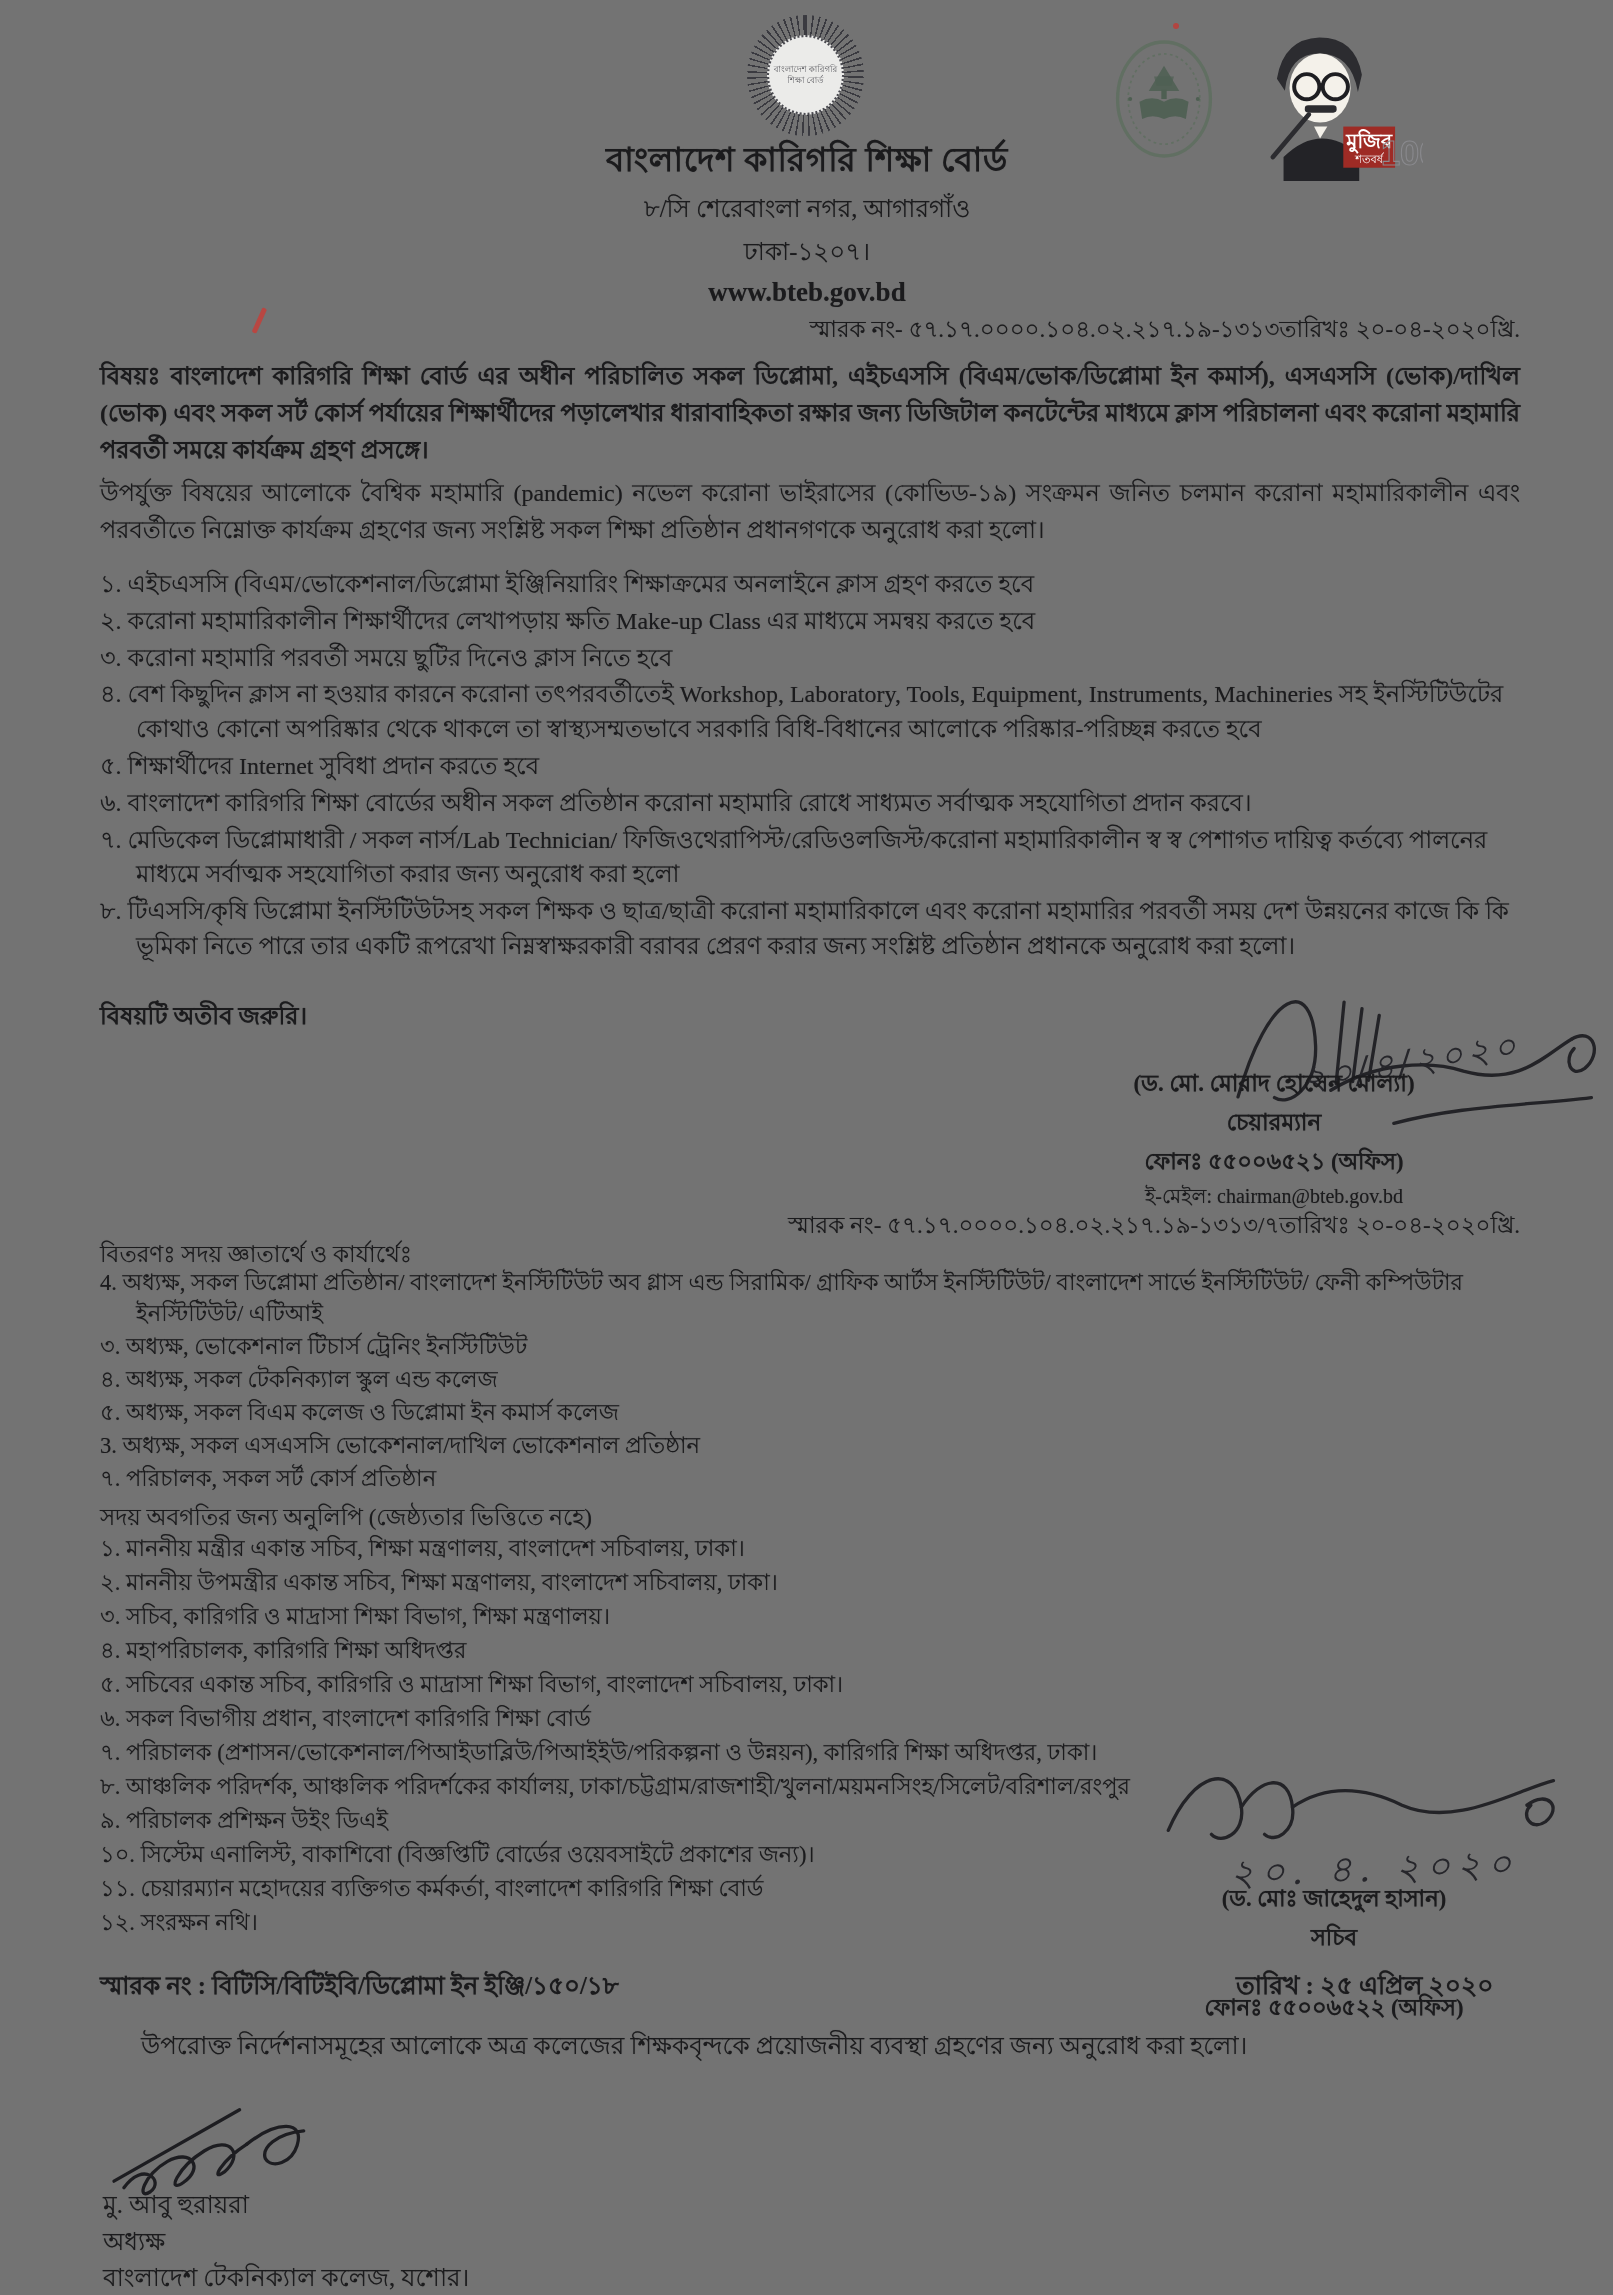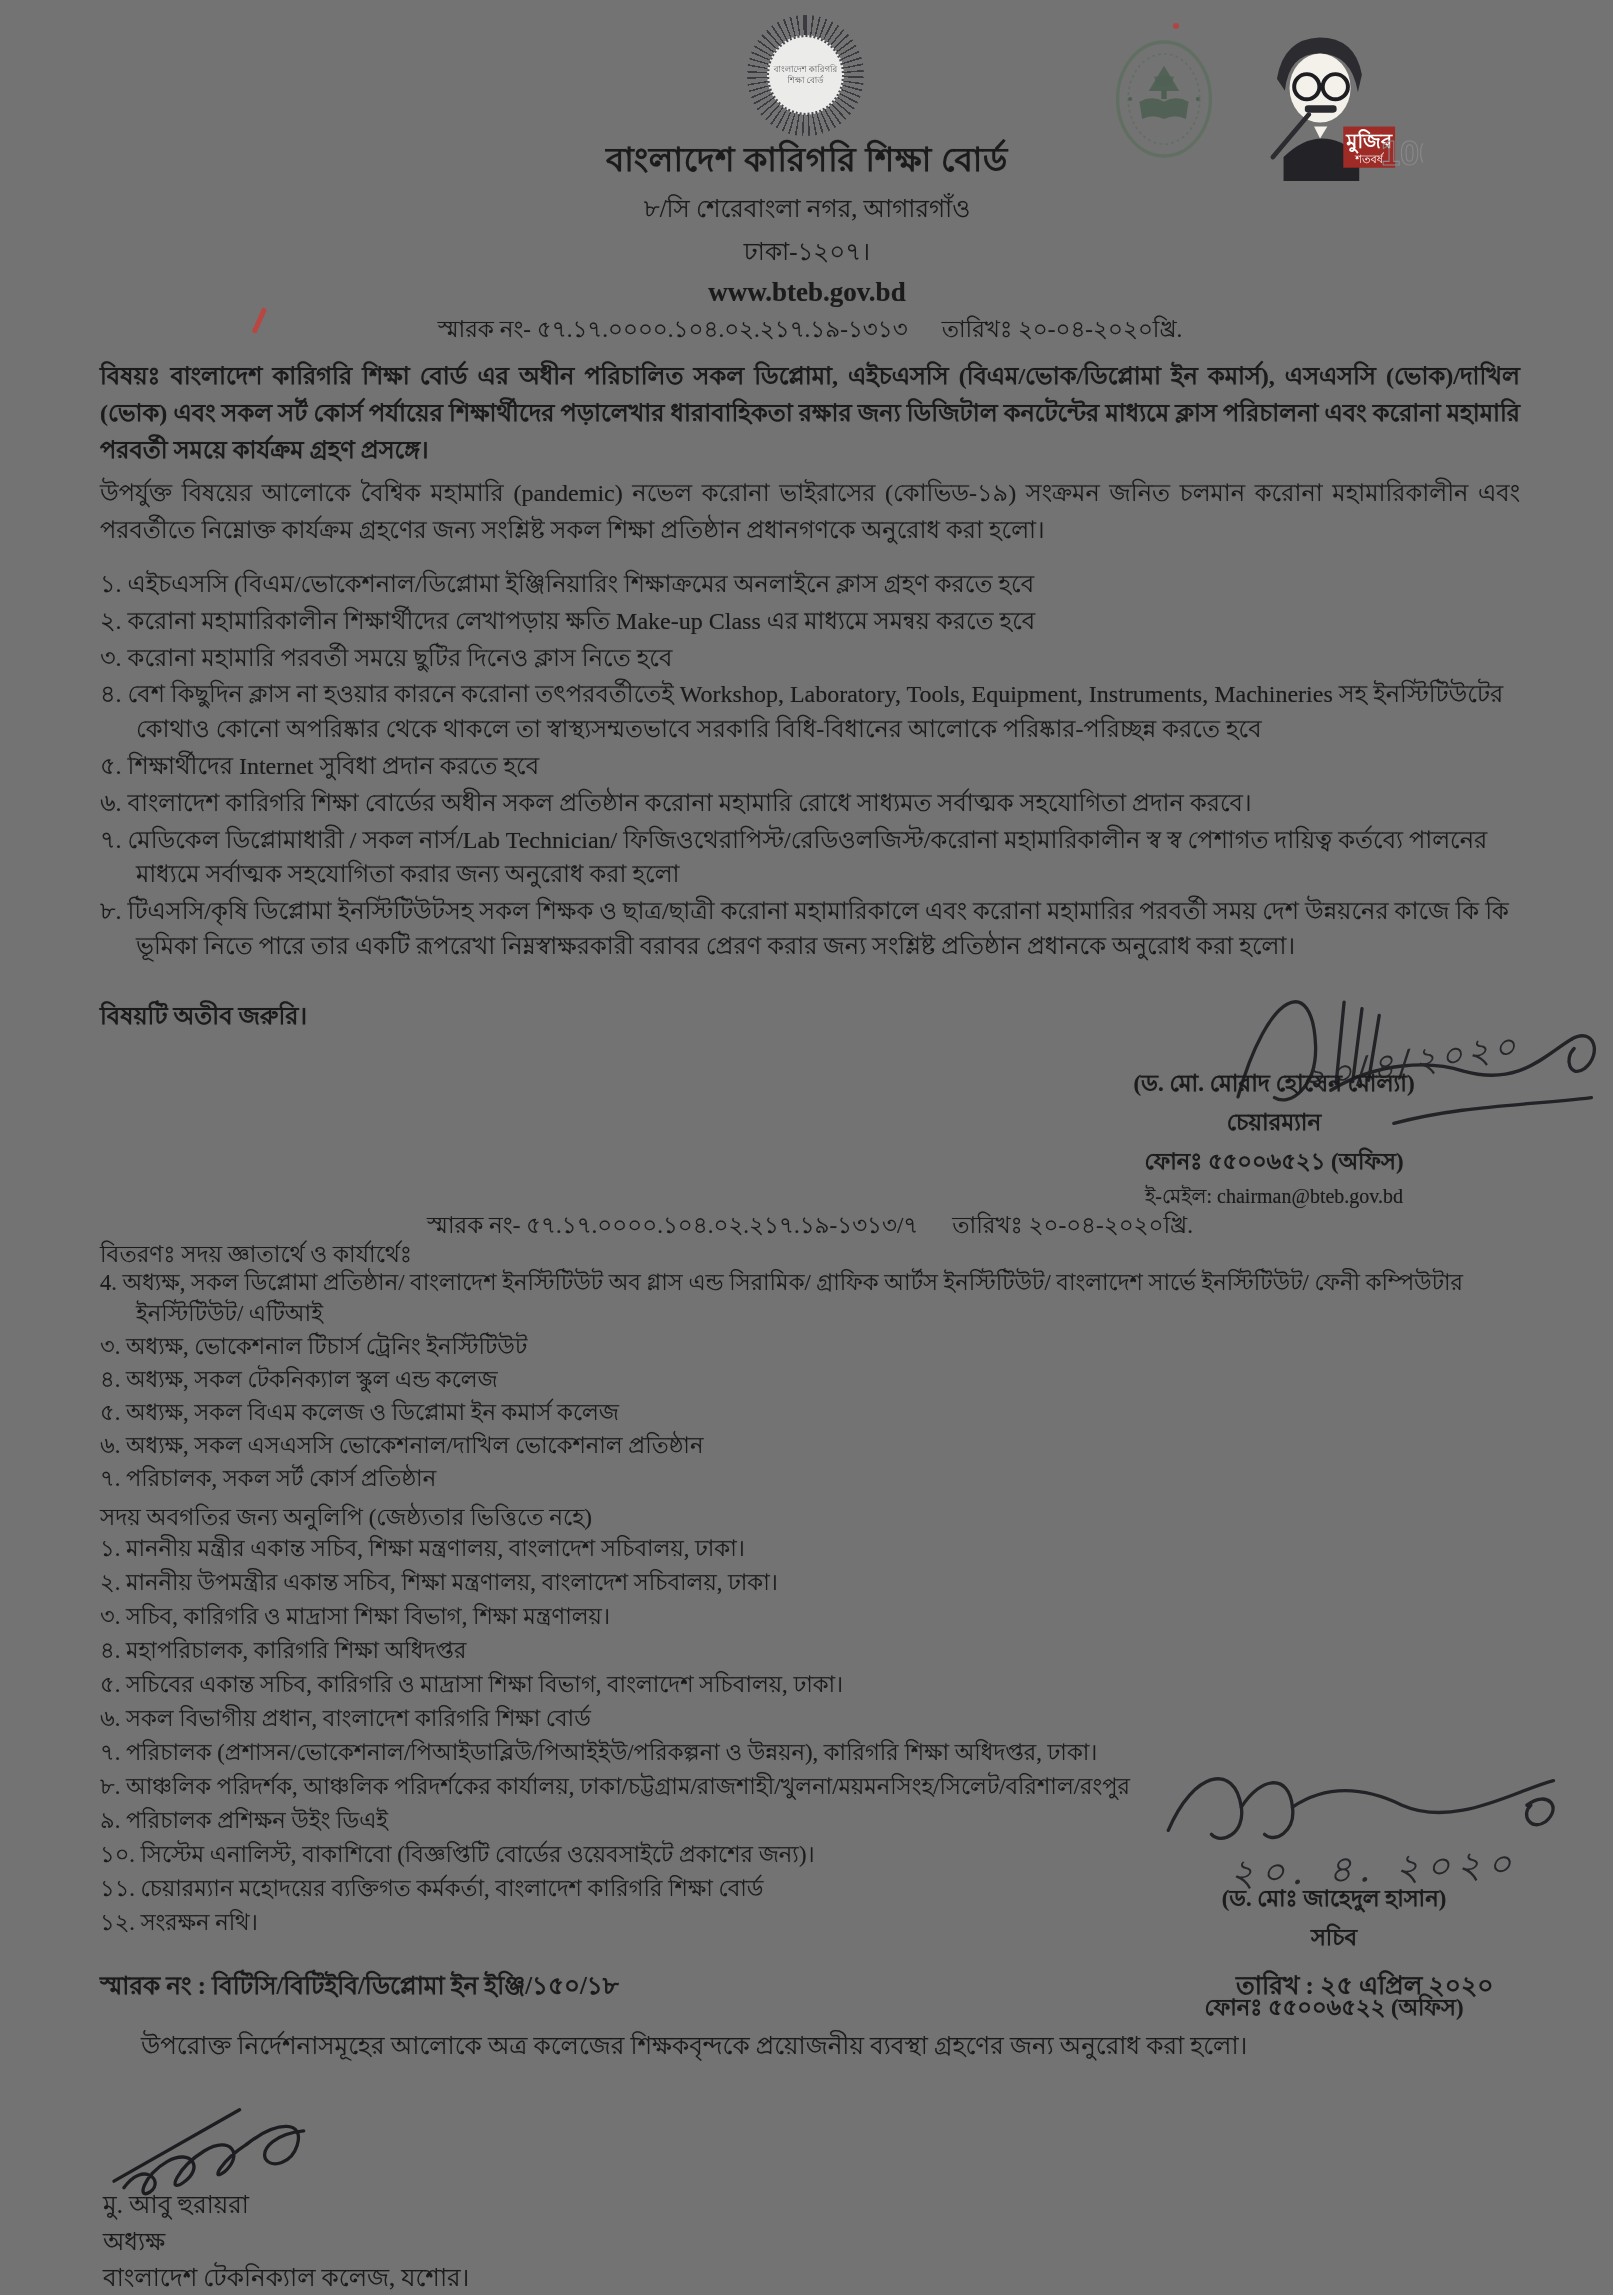--- a/index.html
+++ b/index.html
@@ -5,21 +5,21 @@
   html,body{margin:0;padding:0;background:#e8e8e6;}
   .page{
     position:relative; width:1614px; height:2295px; margin:0 auto;
     background:#737373; color:#1b1b1d; overflow:hidden;
     font-family:"Liberation Serif","DejaVu Serif",serif;
     font-size:24px; line-height:1.45;
   }
   .abs{position:absolute;}
   .fuzzy{text-shadow:0 0 0.7px rgba(20,20,20,.45);}
   .center{text-align:center;}
-  .row{display:flex; justify-content:center; align-items:baseline;gap:34px;}
+  .row{display:flex; justify-content:flex-end; align-items:baseline;}
 
   
   .org-name{top:137px; left:0; width:100%; font-size:33px; font-weight:700; letter-spacing:0.7px;}
   .org-addr{top:191px; left:0; width:100%; font-size:24.6px;}
   .org-city{top:234px; left:0; width:100%; font-size:24.6px;}
   .org-site{top:273px; left:0; width:100%; font-size:27px; font-weight:700;}
 
   
   .seal{
     top:14.6px; left:747px; width:117px; height:121px; border-radius:50%;
@@ -193,21 +193,21 @@
     <span class="fuzzy">স্মারক নং- ৫৭.১৭.০০০০.১০৪.০২.২১৭.১৯-১৩১৩/৭</span>
     <span class="fuzzy">তারিখঃ ২০-০৪-২০২০খ্রি.</span>
   </div>
 
   <div class="abs dist-head fuzzy">বিতরণঃ সদয় জ্ঞাতার্থে ও কার্যার্থেঃ</div>
   <div class="abs dist-list fuzzy">
       <div class="doc-li">4. অধ্যক্ষ, সকল ডিপ্লোমা প্রতিষ্ঠান/ বাংলাদেশ ইনস্টিটিউট অব গ্লাস এন্ড সিরামিক/ গ্রাফিক আর্টস ইনস্টিটিউট/ বাংলাদেশ সার্ভে ইনস্টিটিউট/ ফেনী কম্পিউটার ইনস্টিটিউট/ এটিআই</div>
       <div class="doc-li">৩. অধ্যক্ষ, ভোকেশনাল টিচার্স ট্রেনিং ইনস্টিটিউট</div>
       <div class="doc-li">৪. অধ্যক্ষ, সকল টেকনিক্যাল স্কুল এন্ড কলেজ</div>
       <div class="doc-li">৫. অধ্যক্ষ, সকল বিএম কলেজ ও ডিপ্লোমা ইন কমার্স কলেজ</div>
-      <div class="doc-li">৬. অধ্যক্ষ, সকল এসএসসি ভোকেশনাল/দাখিল ভোকেশনাল প্রতিষ্ঠান</div>
+      <div class="doc-li">3. অধ্যক্ষ, সকল এসএসসি ভোকেশনাল/দাখিল ভোকেশনাল প্রতিষ্ঠান</div>
       <div class="doc-li">৭. পরিচালক, সকল সর্ট কোর্স প্রতিষ্ঠান</div>
     </div>
 
   <div class="abs cc-head fuzzy">সদয় অবগতির জন্য অনুলিপি (জেষ্ঠ্যতার ভিত্তিতে নহে)</div>
   <div class="abs cc-list fuzzy">
       <div class="doc-li">১. মাননীয় মন্ত্রীর একান্ত সচিব, শিক্ষা মন্ত্রণালয়, বাংলাদেশ সচিবালয়, ঢাকা।</div>
       <div class="doc-li">২. মাননীয় উপমন্ত্রীর একান্ত সচিব, শিক্ষা মন্ত্রণালয়, বাংলাদেশ সচিবালয়, ঢাকা।</div>
       <div class="doc-li">৩. সচিব, কারিগরি ও মাদ্রাসা শিক্ষা বিভাগ, শিক্ষা মন্ত্রণালয়।</div>
       <div class="doc-li">৪. মহাপরিচালক, কারিগরি শিক্ষা অধিদপ্তর</div>
       <div class="doc-li">৫. সচিবের একান্ত সচিব, কারিগরি ও মাদ্রাসা শিক্ষা বিভাগ, বাংলাদেশ সচিবালয়, ঢাকা।</div>

